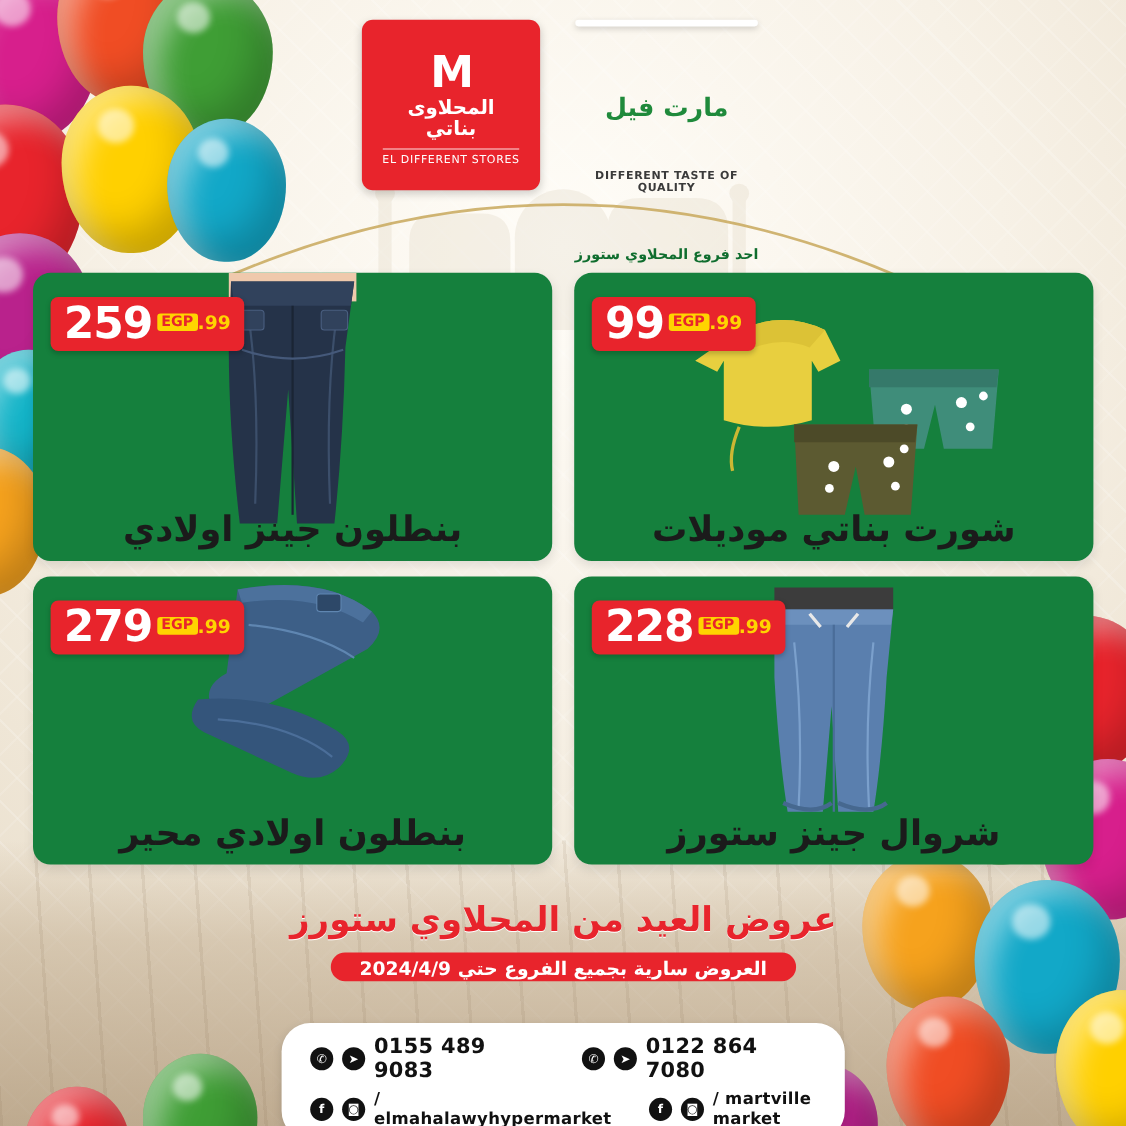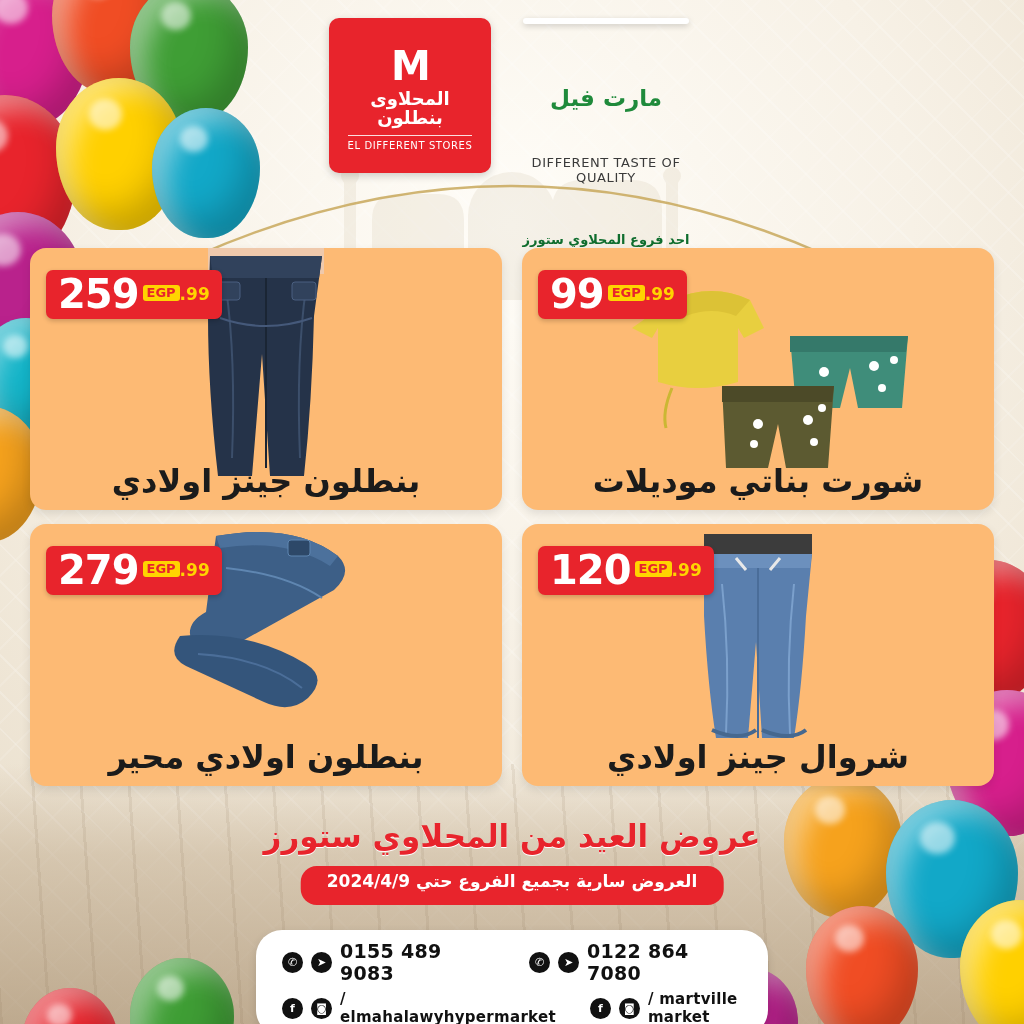--- a/index.html
+++ b/index.html
@@ -121,40 +121,40 @@
   .mv-name {
     position: relative;
     font-size: 27px; font-weight: 700; color:#fff;
     direction: ltr;
     letter-spacing: -.5px;
     margin-top: 16px;
     text-shadow: 0 1px 2px rgba(0,0,0,.35);
   }
   .mv-name i { font-style: normal; color: #ffd84a; }
   .mv-ar { font-size: 23px; font-weight: 700; color: #1f8a3b; margin-top: 18px; }
-  .mv-tag { font-size: 13px; font-weight: 400; color:#3a3a3a; letter-spacing: .6px; direction: ltr; margin-top: 1px;}
+  .mv-tag { font-size: 10px; font-weight: 700; color:#3a3a3a; letter-spacing: .6px; direction: ltr; margin-top: 1px;}
   .mv-sub { font-size: 13px; font-weight: 700; color: #0f6d2e; margin-top: 4px; }
 
   .header-arc {
     position:absolute; top: 120px; left: 0; right:0; height: 160px; z-index: 2;
   }
 
   
   .grid {
     position: absolute;
     top: 248px; left: 30px;
     width: 964px;
     display: grid;
     grid-template-columns: 472px 472px;
     gap: 14px 20px;
     z-index: 5;
   }
   .card {
     position: relative;
-    background: #fdba74;
+    background: #15803d;
     border-radius: 16px;
     height: 262px;
     box-shadow: 0 4px 10px rgba(0,0,0,.10);
     overflow: hidden;
   }
   .price-tag {
     position: absolute;
     top: 22px; right: auto; left: 16px;
     background: #e8242c;
     color: #fff;
@@ -193,21 +193,21 @@
     color: #e8242c;
     z-index: 6;
     text-shadow: 0 1px 0 #fff;
   }
   .footer-strip {
     position: absolute;
     top: 866px; left: 50%; transform: translateX(-50%);
     background: #e8242c;
     color: #fff;
     font-size: 17px; font-weight: 700;
-    padding: 5px 26px 14px;
+    padding: 5px 26px 1px;
     border-radius: 16px;
     z-index: 6;
     white-space: nowrap;
   }
   .contacts {
     position: absolute;
     top: 930px; left: 50%; transform: translateX(-50%);
     background: #fff;
     border-radius: 26px;
     padding: 10px 26px;
@@ -295,21 +295,21 @@
       </div>
     </div>
     <div class="mv-ar">مارت فيل</div>
     <div class="mv-tag">DIFFERENT TASTE OF QUALITY</div>
     <div class="mv-sub">احد فروع المحلاوي ستورز</div>
   </div>
 
   <div class="logo-mahalawy">
     <div class="mark">M</div>
     <div class="ar1">المحلاوى</div>
-    <div class="ar2">بنطلون</div>
+    <div class="ar2">بناتي</div>
     <div class="en">EL DIFFERENT STORES</div>
   </div>
 
 </div>
 
 <div class="grid">
 
   <div class="card">
     <svg class="prod-img" viewBox="0 0 472 262">
       <g>
@@ -378,27 +378,27 @@
         <path d="M182 30 h108 l-2 14 h-104z" fill="#6c90bd"></path>
         <path d="M236 44 v170" stroke="#4a6d99" stroke-width="2"></path>
         <path d="M200 60 q8 74 4 150" stroke="#7ba0cc" stroke-width="2" fill="none"></path>
         <path d="M272 60 q-8 74 -4 150" stroke="#7ba0cc" stroke-width="2" fill="none"></path>
         <path d="M190 206 q28 12 44 0" stroke="#46688f" stroke-width="4" fill="none"></path>
         <path d="M240 206 q28 12 44 0" stroke="#46688f" stroke-width="4" fill="none"></path>
         <path d="M214 34 l10 12 M258 34 l-10 12" stroke="#e8e8e8" stroke-width="3"></path>
       </g>
     </svg>
     <div class="price-tag">
-      <span class="price-main">120</span>
+      <span class="price-main">228</span>
       <span class="price-side">
         <span class="price-cur">EGP</span>
         <span class="price-dec">.99</span>
       </span>
     </div>
-    <div class="prod-name">شروال جينز اولادي</div>
+    <div class="prod-name">شروال جينز ستورز</div>
   </div>
 
   <div class="card">
     <svg class="prod-img" viewBox="0 0 472 262">
       <g>
         <path d="M186 12 q78-14 122 20 q16 16 -4 34 l-108 60 q-24 12 -34-8 q-8-18 14-30z" fill="#3d5f87"></path>
         <path d="M150 112 q70-6 126 28 q22 14 2 34 q-18 16 -44 4 l-78-36 q-20-10 -6-30z" fill="#34557b"></path>
         <path d="M186 12 q78-14 122 20 l-8 10 q-44-28 -110-18z" fill="#4c719c"></path>
         <path d="M196 44 q60 6 96 30" stroke="#5f86b1" stroke-width="2" fill="none"></path>
         <path d="M168 130 q66 4 104 34" stroke="#4b6e99" stroke-width="2" fill="none"></path>

